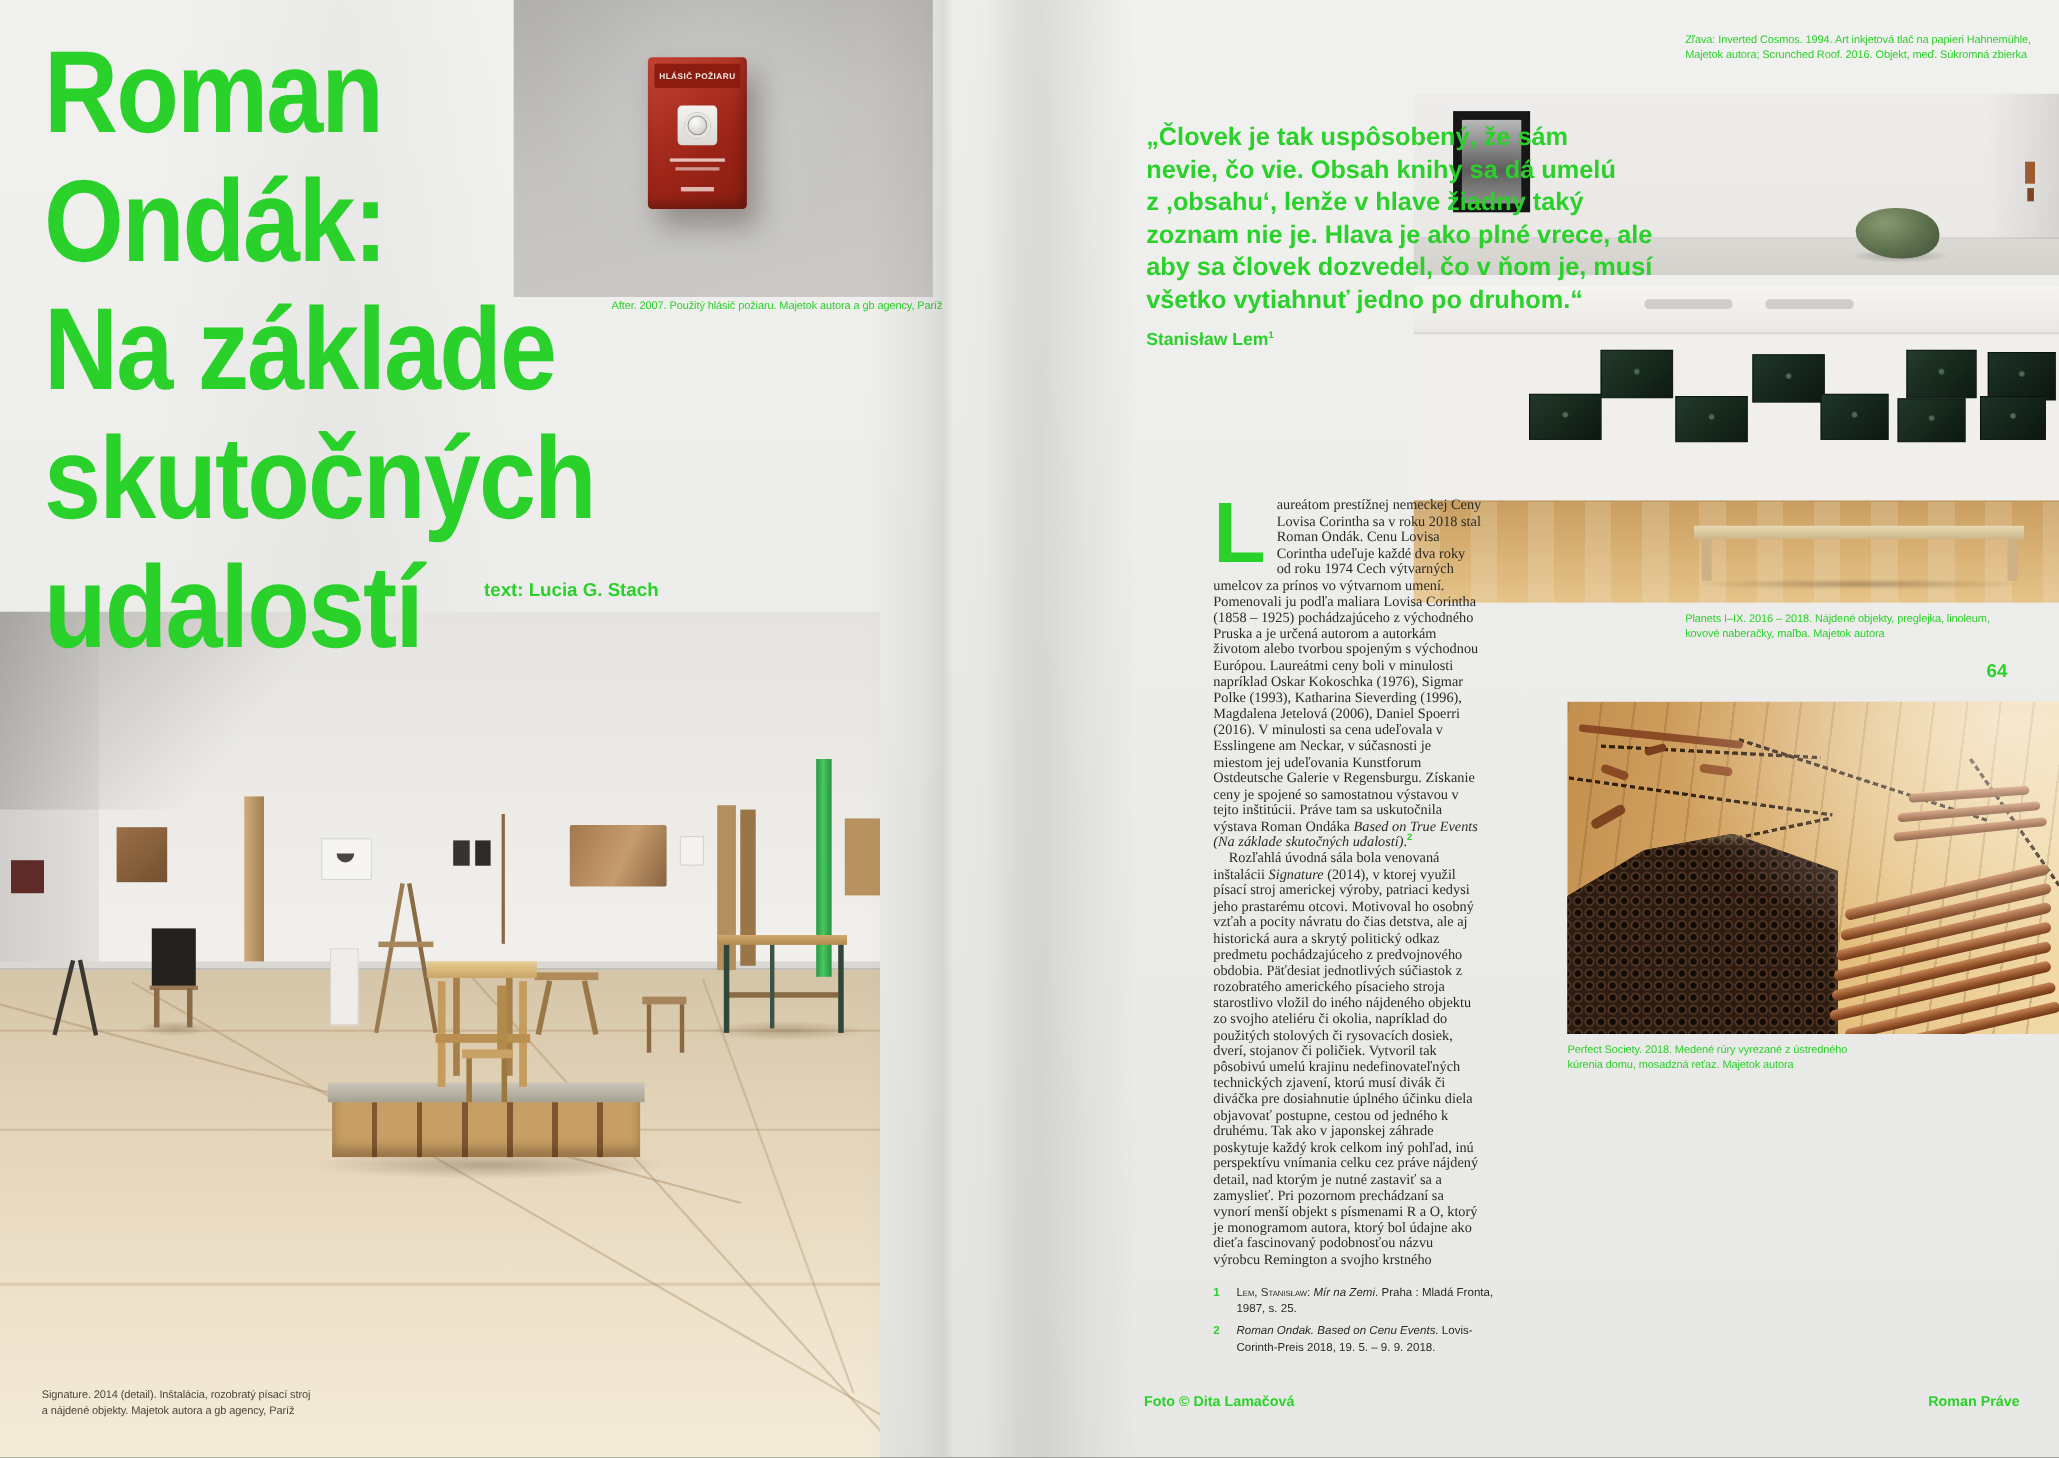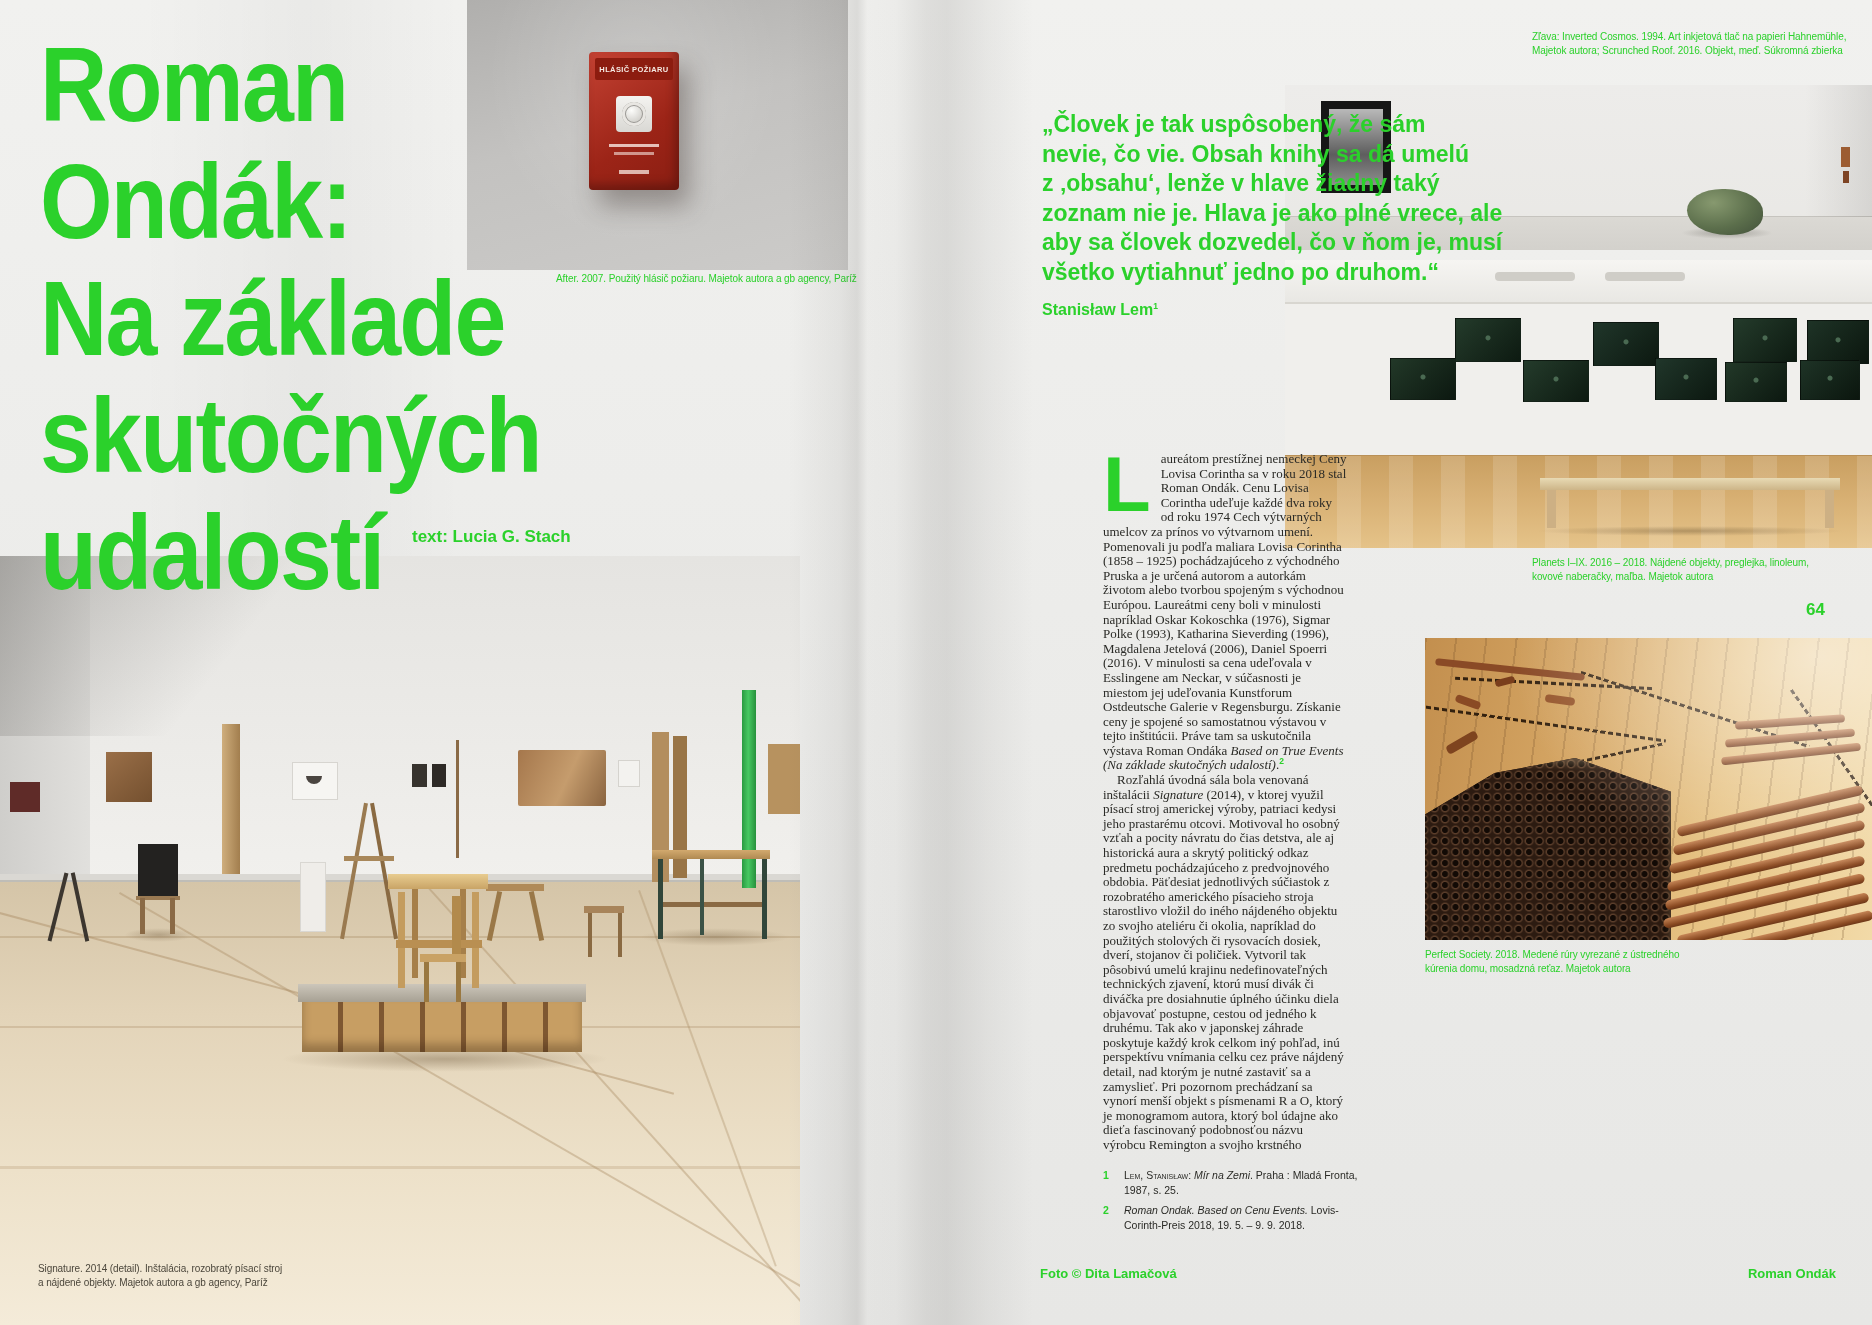--- a/index.html
+++ b/index.html
@@ -15,21 +15,21 @@
       rgba(70,68,64,0) 0%, rgba(70,68,64,.07) 20%, rgba(70,68,64,.13) 27%,
       rgba(70,68,64,.02) 31%, rgba(70,68,64,.03) 42%, rgba(70,68,64,.11) 54%,
       rgba(70,68,64,.13) 62%, rgba(70,68,64,.06) 78%, rgba(70,68,64,0) 96%);}
   .sheen{position:absolute;left:140px;top:0;width:380px;height:100%;pointer-events:none;
     background:linear-gradient(90deg,rgba(0,0,0,0),rgba(0,0,0,.03) 45%,rgba(0,0,0,0) 85%);}
   
   .title{position:absolute;left:40px;top:26px;z-index:30;color:var(--green);
     font-size:106px;line-height:117px;font-weight:700;letter-spacing:-2px;
     transform:scaleX(.88);transform-origin:0 0;margin:0;}
   .title span{display:block;}
-  .byline{position:absolute;left:412px;top:527px;z-index:30;color:var(--green);
+  .byline{position:absolute;left:440px;top:527px;z-index:30;color:var(--green);
     font-size:17px;font-weight:700;}
   
   .cap{position:absolute;color:var(--green);font-size:10px;font-weight:400;
     line-height:13.5px;letter-spacing:-.1px;z-index:35;}
   .cap div{white-space:nowrap;}
   .cap-on-photo{color:#4c473c;}
   
   .quote{position:absolute;left:1042px;top:110px;color:var(--green);
     font-size:23px;line-height:29.5px;font-weight:700;z-index:20;}
   .attrib{position:absolute;left:1042px;top:301px;color:var(--green);
@@ -292,17 +292,17 @@
         <span class="num">1</span>
         <span><span class="fn-pre">Lem, Stanisław: </span><em>Mír na Zemi</em><span>. Praha : Mladá Fronta, 1987, s. 25.</span></span>
       </div>
       <div class="fn">
         <span class="num">2</span>
         <span><span class="fn-pre"></span><em>Roman Ondak. Based on Cenu Events.</em><span> Lovis-Corinth-Preis 2018, 19. 5. – 9. 9. 2018.</span></span>
       </div>
     </div>
 
     <div class="credit">Foto © Dita Lamačová</div>
-    <div class="artist">Roman Ondák</div>
+    <div class="artist">Roman Práve</div>
   </section>
 
   <div class="fold"></div>
 </div>
 
 </body></html>

